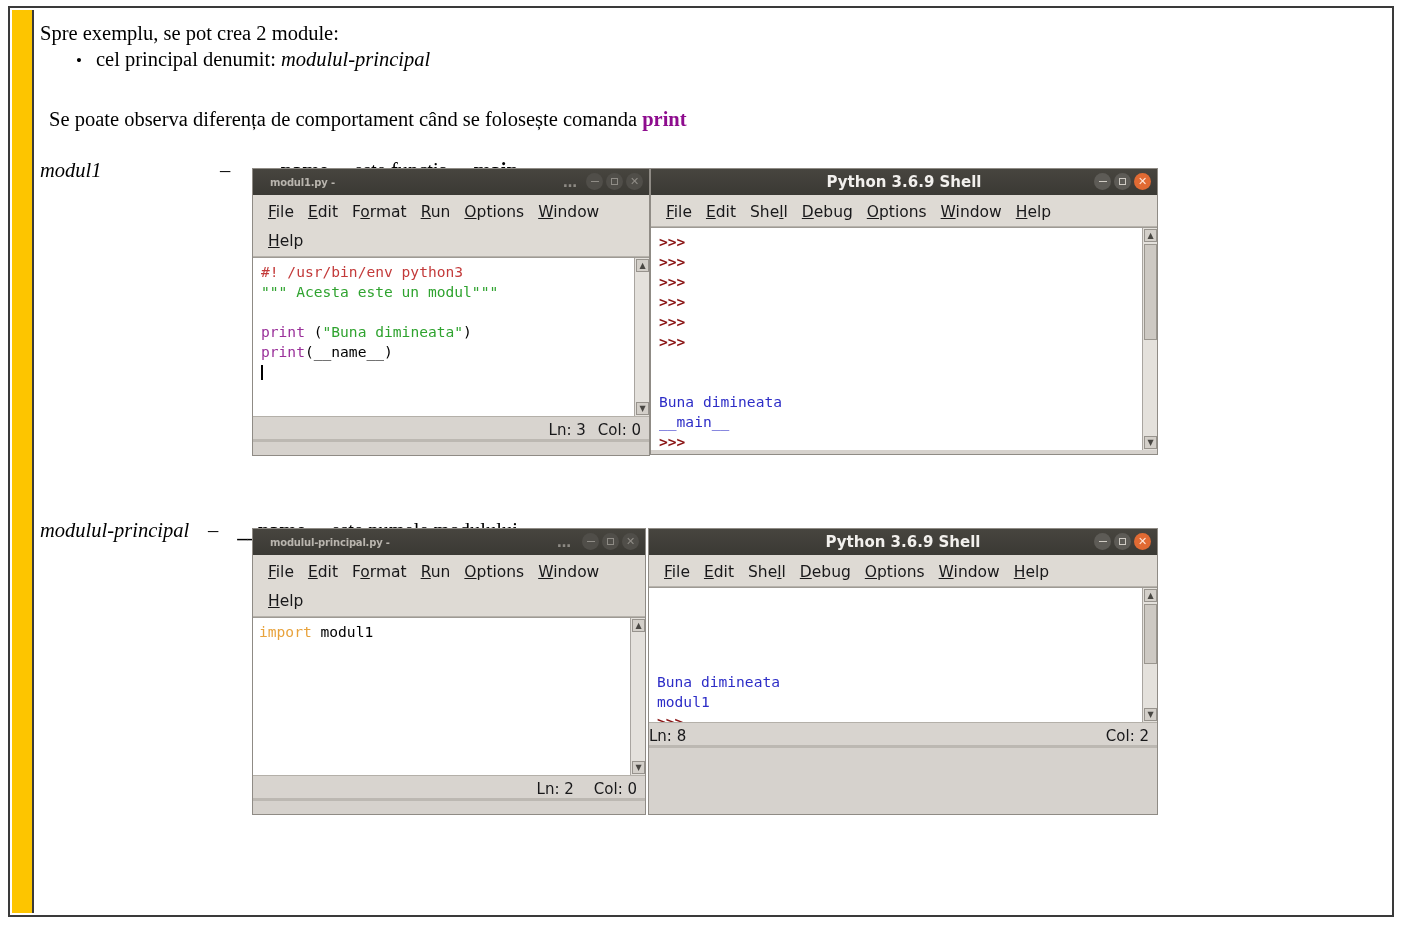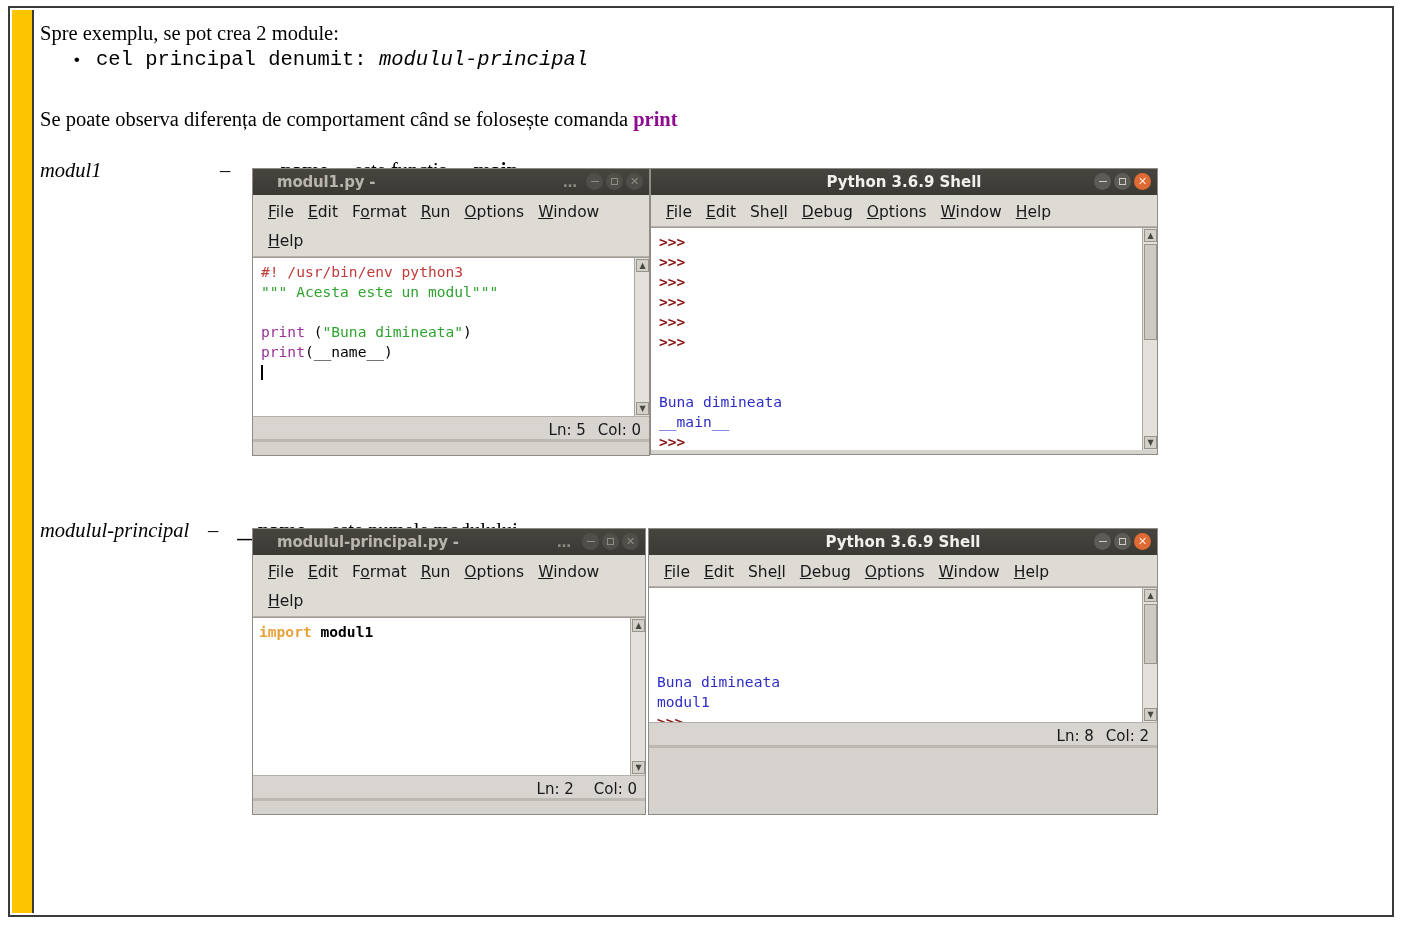--- a/index.html
+++ b/index.html
@@ -50,32 +50,32 @@
 
   
   .ptext {
     font-family: "Liberation Serif", serif;
     font-size: 20.5px;
     color: #000000;
     line-height: 1.34;
     white-space: nowrap;
   }
   .line1 { position: absolute; left: 2px;  top: 12px; }
-  .bullets { position: absolute; left: 2px; top: 38px; font-family: Liberation Mono, monospace; }
+  .bullets { position: absolute; left: 2px; top: 38px; }
   .bullet-row { display: block; height: 26px; white-space: nowrap; }
   .bullet-dot {
     display: inline-block;
     width: 56px;
     text-align: right;
     padding-right: 14px;
     box-sizing: border-box;
     font-size: 17px;
     vertical-align: baseline;
   }
-  .line4 { position: absolute; left: 2px; top: 98px; }
+  .line4 { position: absolute; left: 11px; top: 98px; }
   em.it { font-style: italic; }
   .kw-print { color: #8e0c8e; font-weight: bold; font-family: "Liberation Serif", serif; }
 
   .hdr-row { position: absolute; white-space: nowrap; }
   .hdr-1 { left: 2px; top: 151px; }
   .hdr-2 { left: 2px; top: 511px; }
   .hdr-label { font-style: italic; font-size: 20.5px; display: inline-block; }
   .hdr-dash  { display: inline-block; text-align: left; font-size: 20.5px; }
   .hdr-rest  { font-size: 20.5px; }
   .mono-bold { font-weight: bold; }
@@ -96,23 +96,23 @@
     display: flex;
     align-items: center;
     position: relative;
     overflow: hidden;
   }
   .titlebar.grad {
     background: linear-gradient(to bottom,#47453f 0%,#3a3934 100%);
   }
   .title-left {
     color: #b9b5ae;
-    font-size: 15px;
+    font-size: 10px;
     font-weight: bold;
-    padding-left: 24px;
+    padding-left: 17px;
     letter-spacing: -0.2px;
     white-space: nowrap;
   }
   .title-center {
     position: absolute;
     left: 0; right: 0;
     text-align: center;
     color: #f2f0ed;
     font-size: 15px;
     font-weight: bold;
@@ -305,21 +305,21 @@
 
 <span class="c-kw">print</span><span> (</span><span class="c-string">"Buna dimineata"</span><span>)</span>
 <span class="c-kw">print</span><span>(__name__)</span>
 <span class="caret"></span></div>
         <div class="vscroll">
           <div class="arrow up">▲</div>
           <div class="arrow dn">▼</div>
         </div>
       </div>
       <div class="statusbar" style="position:relative;">
-        <span>Ln: 5</span>
+        <span>Ln: 3</span>
         <span>Col: 0</span>
         <span class="sbot"></span>
       </div>
     </div>
 
     <div class="win win-outline" style="left:612px; top:160px; width:508px; height:287px;">
       <div class="titlebar grad">
         <span class="title-center">Python 3.6.9 Shell</span>
         <span class="win-buttons" style="right:6px;">
           <span class="wbtn">
@@ -380,21 +380,21 @@
           <span class="menuitem"><u>E</u>dit</span>
           <span class="menuitem">F<u>o</u>rmat</span>
           <span class="menuitem"><u>R</u>un</span>
           <span class="menuitem"><u>O</u>ptions</span>
           <span class="menuitem"><u>W</u>indow</span>
         </div>
         <div class="menurow" style="height:30px;">
           <span class="menuitem"><u>H</u>elp</span>
         </div>
       </div>
-      <div class="textarea" style="height:157px;font-weight:bold;">
+      <div class="textarea" style="height:157px;">
         <div class="code" style="padding-left:6px;"><span class="c-import">import</span><span> modul1</span></div>
         <div class="vscroll">
           <div class="arrow up">▲</div>
           <div class="arrow dn">▼</div>
         </div>
       </div>
       <div class="statusbar" style="position:relative;gap:20px;">
         <span>Ln: 2</span>
         <span>Col: 0</span>
         <span class="sbot"></span>
@@ -428,21 +428,21 @@
         </div>
       </div>
       <div class="textarea" style="height:134px;">
         <div class="code"><div class="sh-line"></div><div class="sh-line"></div><div class="sh-line"></div><div class="sh-line"></div><div class="sh-line c-out">Buna dimineata</div><div class="sh-line c-out">modul1</div><div class="sh-line c-prompt">&gt;&gt;&gt;</div></div>
         <div class="vscroll">
           <div class="arrow up">▲</div>
           <div class="thumb" style="top:16px; height:60px;"></div>
           <div class="arrow dn">▼</div>
         </div>
       </div>
-      <div class="statusbar" style="position:relative;">
+      <div class="statusbar" style="position:relative;justify-content:space-between;">
         <span>Ln: 8</span>
         <span>Col: 2</span>
         <span class="sbot"></span>
       </div>
     </div>
 
     <div class="footnote ptext">
     </div>
 
   </div>

